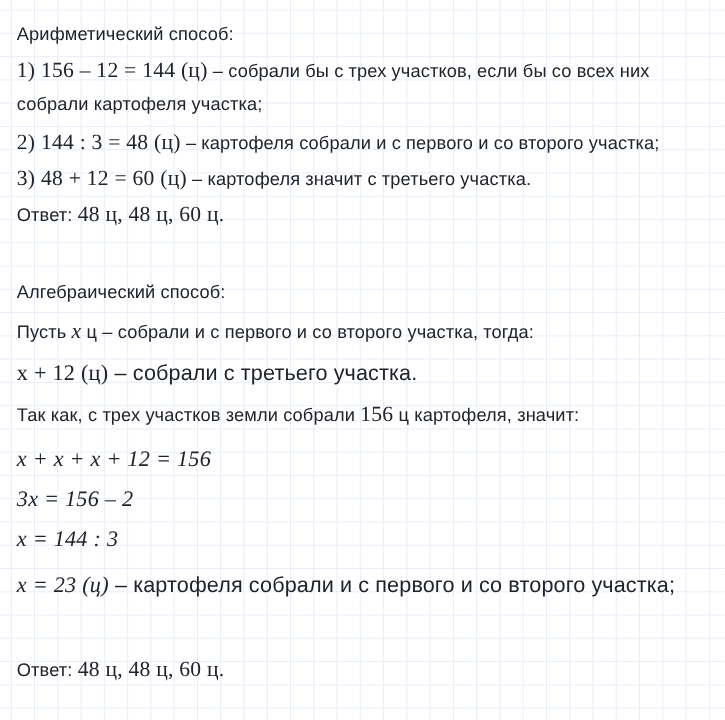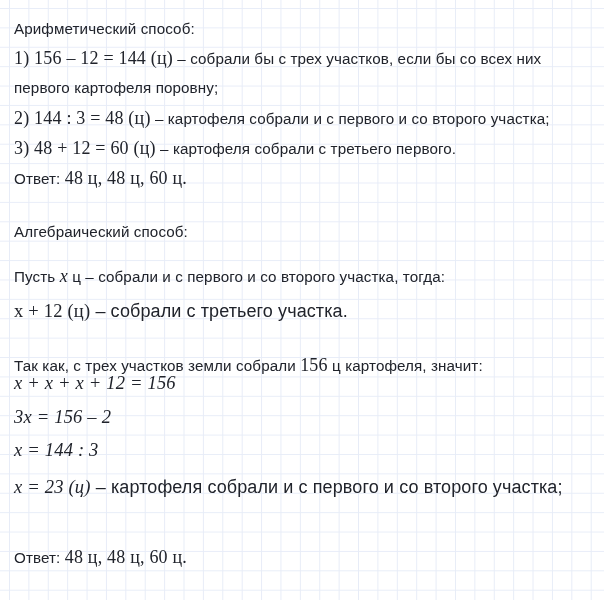--- a/index.html
+++ b/index.html
@@ -82,46 +82,46 @@
 <div id="page">
   <div id="content">
 
     <div class="ln hdr" style="top:21px;">Арифметический способ:</div>
 
     <div class="ln" style="top:50px;">
       <span class="m">1) </span><span class="m">156 – 12 = 144 (ц)</span><span> – собрали бы с трех участков, если бы со всех них</span>
     </div>
 
     <div class="ln" style="top:80px;">
-      <span>первого картофеля поровну;</span>
+      <span>собрали картофеля участка;</span>
     </div>
 
     <div class="ln" style="top:110px;">
       <span class="m">2) </span><span class="m">144 : 3 = 48 (ц)</span><span> – картофеля собрали и с первого и со второго участка;</span>
     </div>
 
     <div class="ln" style="top:140px;">
-      <span class="m">3) </span><span class="m">48 + 12 = 60 (ц)</span><span> – картофеля собрали с третьего первого.</span>
+      <span class="m">3) </span><span class="m">48 + 12 = 60 (ц)</span><span> – картофеля значит с третьего участка.</span>
     </div>
 
     <div class="ln" style="top:170px;">
       <span>Ответ: </span><span class="m">48 ц, 48 ц, 60 ц.</span>
     </div>
 
-    <div class="ln hdr" style="top:224px;text-align:center;">Алгебраический способ:</div>
+    <div class="ln hdr" style="top:236px;text-align:center;">Алгебраический способ:</div>
 
     <div class="ln" style="top:268px;">
       <span>Пусть </span><span class="mi">x</span><span> ц – собрали и с первого и со второго участка, тогда:</span>
     </div>
 
     <div class="ln eq" style="top:303px;">
       <span class="mi-eq" style="">x + 12 (ц)</span><span class="txt"> – собрали с третьего участка.</span>
     </div>
 
-    <div class="ln" style="top:357px;">
+    <div class="ln" style="top:337px;">
       <span>Так как, с трех участков земли собрали </span><span class="m">156</span><span> ц картофеля, значит:</span>
     </div>
 
     <div class="ln eq" style="top:375px;">
       <span style="font-style:italic;">x + x + x + 12 = 156</span>
     </div>
 
     <div class="ln eq" style="top:409px;">
       <span style="font-style:italic;">3x = 156 – 2</span>
     </div>

